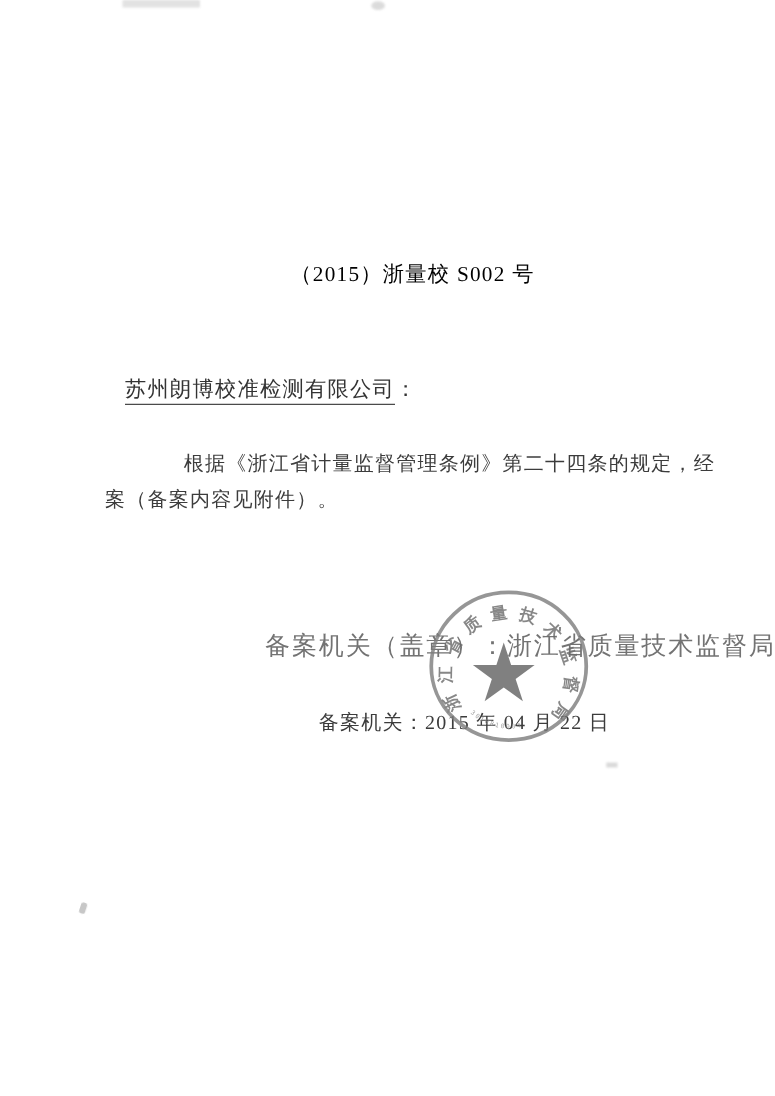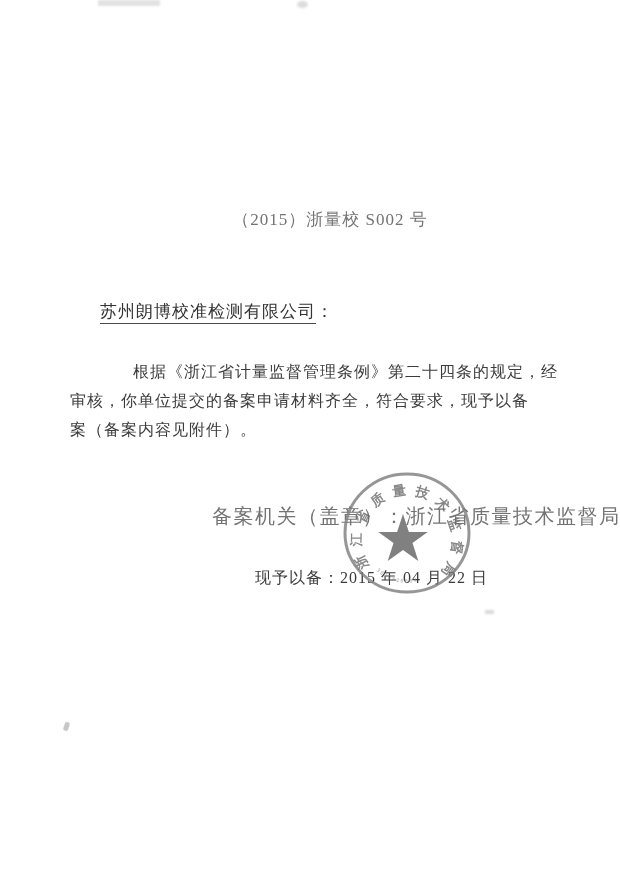--- a/index.html
+++ b/index.html
@@ -14,34 +14,34 @@
   }
   .title{
     position:absolute;top:116px;left:0;right:0;
     margin:0;text-align:center;
     font-size:37px;font-weight:bold;letter-spacing:2px;
     color:#1e1e1e;
     font-family:"Liberation Serif","DejaVu Serif",serif;
   }
   .cert-no{
     position:absolute;top:208px;left:40px;right:0;
-    text-align:center;font-size:17px;letter-spacing:1px;color:#737373;
+    text-align:center;font-size:17px;letter-spacing:1px;color:#000000;
   }
   .addressee{
     position:absolute;top:300px;left:100px;
     font-size:17px;letter-spacing:1px;color:#333;
     white-space:nowrap;
   }
   .addressee .name{
     border-bottom:1.5px solid #4a4a4a;
     padding-bottom:2px;
     margin-top:31px;
   }
   .body-text{
-    position:absolute;top:357px;left:70px;width:490px;
+    position:absolute;top:357px;left:84px;width:490px;
     font-size:16px;line-height:29px;letter-spacing:1px;color:#3c3c3c;
   }
   .body-text .line{white-space:nowrap;}
   .body-text .indent{text-indent:63px;}
   .issuer-line{
     position:absolute;top:503px;left:212px;
     font-size:20px;letter-spacing:1.5px;color:#737373;white-space:nowrap;text-align:right;
   }
   .filing-line{
     position:absolute;top:568px;left:255px;
@@ -72,27 +72,26 @@
   <div class="artifact art-tl"></div>
   <div class="artifact art-tc"></div>
 
 
   <div class="cert-no">（2015）浙量校 S002 号</div>
 
   <div class="addressee"><span class="name">苏州朗博校准检测有限公司</span><span>：</span></div>
 
   <div class="body-text">
     <div class="line indent">根据《浙江省计量监督管理条例》第二十四条的规定，经</div>
-    <div class="line">审核，你单位提交的备案申请材料齐全，符合要求，现予以备</div>
     <div class="line">案（备案内容见附件）。</div>
   </div>
 
   <div class="issuer-line"><span>备案机关（盖章）：</span><span>浙江省质量技术监督局</span></div>
 
-  <div class="filing-line"><span>现予以备：</span><span>2015 年 04 月 22 日</span></div>
+  <div class="filing-line"><span>备案机关：</span><span>2015 年 04 月 22 日</span></div>
 
 
   <svg class="stamp" viewBox="0 0 132 126" xmlns="http://www.w3.org/2000/svg">
 
     <ellipse cx="66" cy="62" rx="62" ry="59" fill="none" stroke="#7d7d7d" stroke-width="3"></ellipse>
 
     <polygon fill="#525252" fill-opacity="0.92" points="62,43 67.9,60.9 86.7,61 71.5,72.1 77.3,90 62,79 46.7,90 52.5,72.1 37.3,61 56.1,60.9"></polygon>
 
     <defs>
       <path id="ringTextPath" d="M 29,97 A 46,46 0 1 1 103,97" fill="none"></path>

